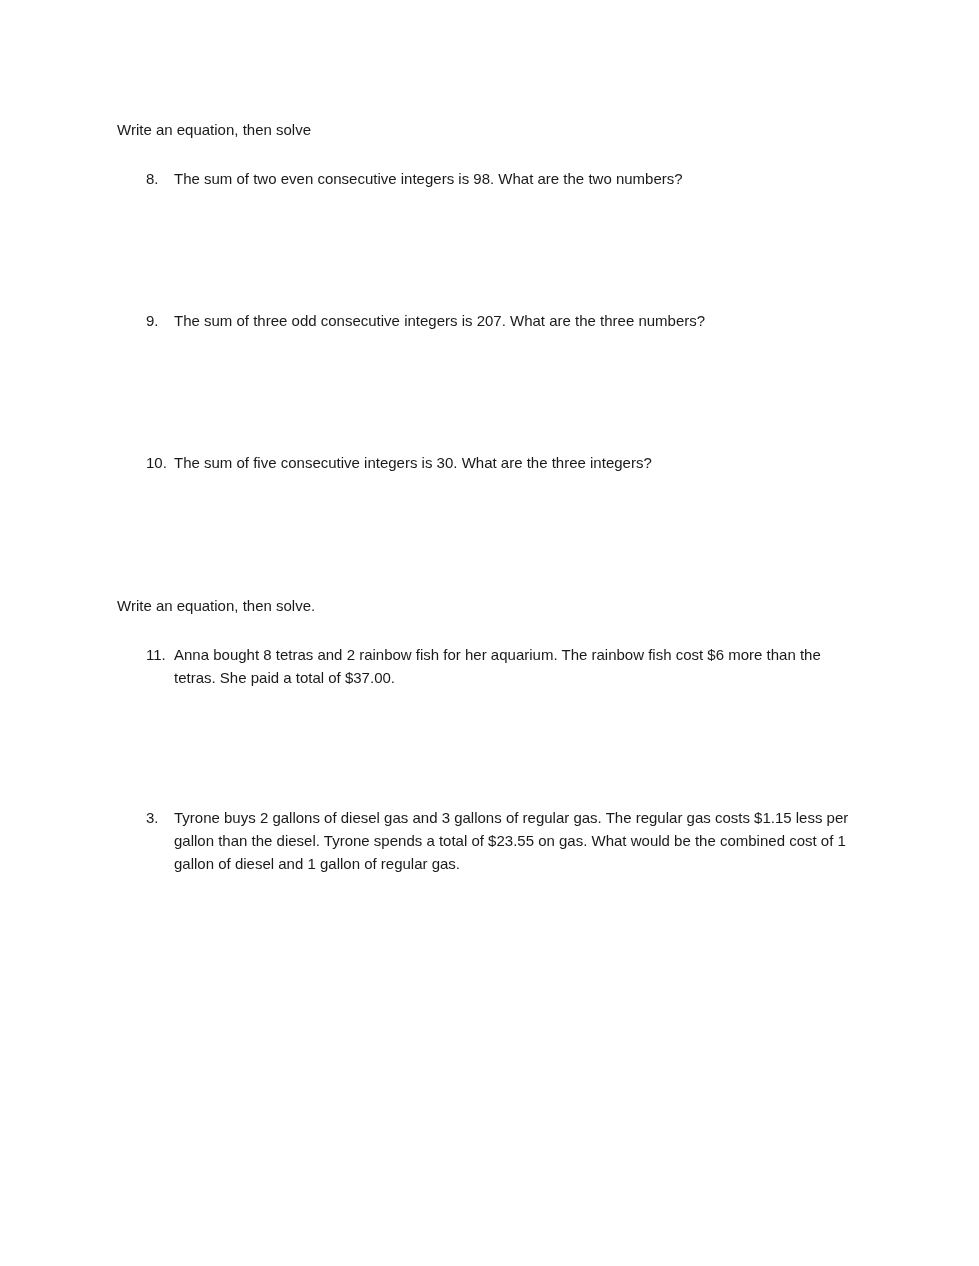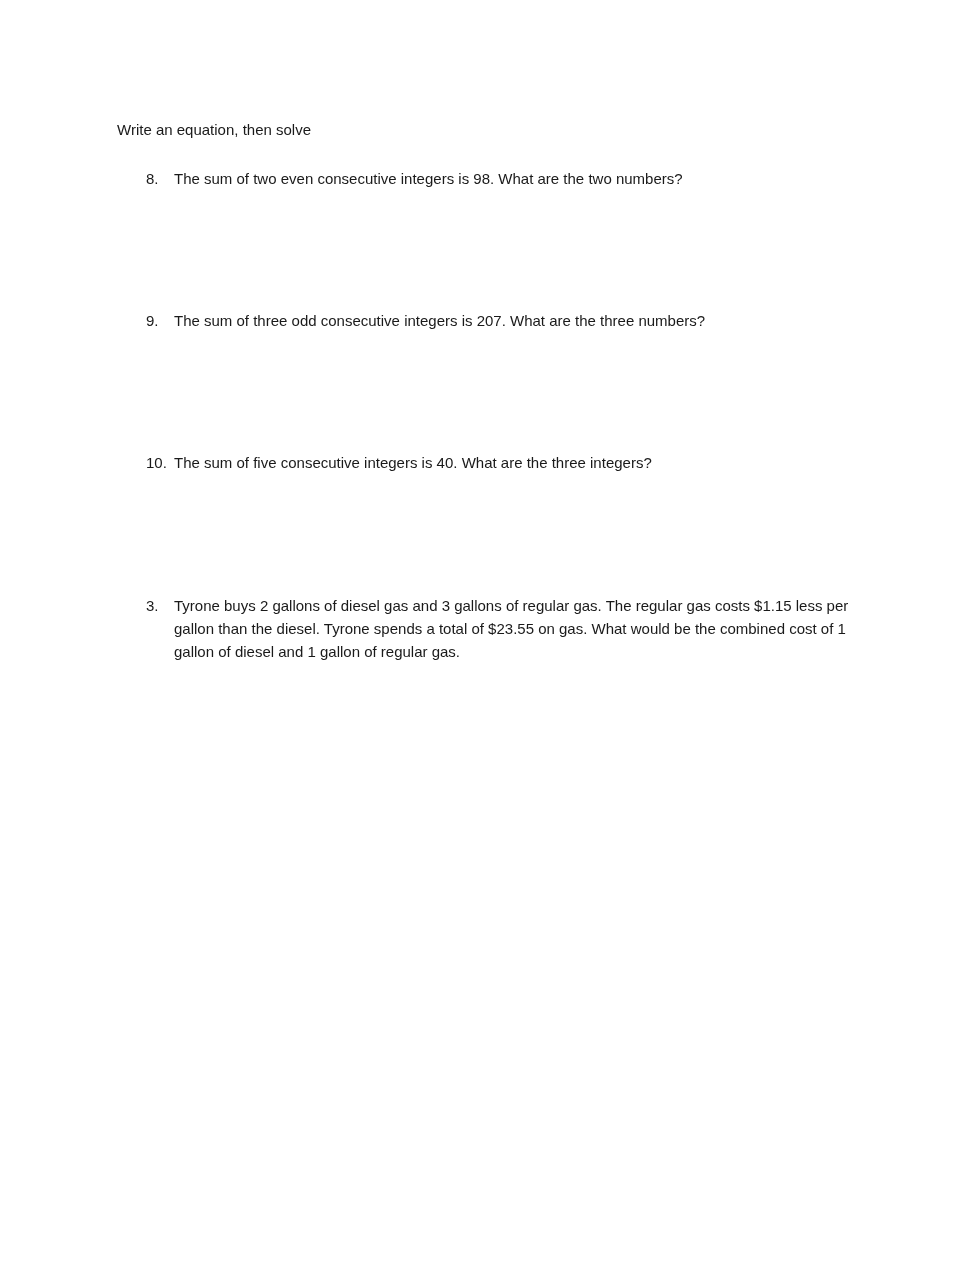--- a/index.html
+++ b/index.html
@@ -50,25 +50,30 @@
     <div class="item-text">The sum of two even consecutive integers is 98. What are the two numbers?</div>
   </div>
 
   <div class="worksheet-item space-lg">
     <span class="item-number">9.</span>
     <div class="item-text">The sum of three odd consecutive integers is 207. What are the three numbers?</div>
   </div>
 
   <div class="worksheet-item section-gap">
     <span class="item-number">10.</span>
-    <div class="item-text">The sum of five consecutive integers is 40. What are the three integers?</div>
+    <div class="item-text">The sum of five consecutive integers is 30. What are the three integers?</div>
   </div>
 </div>
 
 <div>
+  <p class="section-heading">Write an equation, then solve.</p>
 
+  <div class="worksheet-item space-md">
+    <span class="item-number">11.</span>
+    <div class="item-text">Anna bought 8 tetras and 2 rainbow fish for her aquarium. The rainbow fish cost $6 more than the tetras. She paid a total of $37.00.</div>
+  </div>
 
 
   <div class="worksheet-item">
     <span class="item-number">3.</span>
     <div class="item-text">Tyrone buys 2 gallons of diesel gas and 3 gallons of regular gas. The regular gas costs $1.15 less per gallon than the diesel. Tyrone spends a total of $23.55 on gas. What would be the combined cost of 1 gallon of diesel and 1 gallon of regular gas.</div>
   </div>
 </div>
 
 </body></html>

